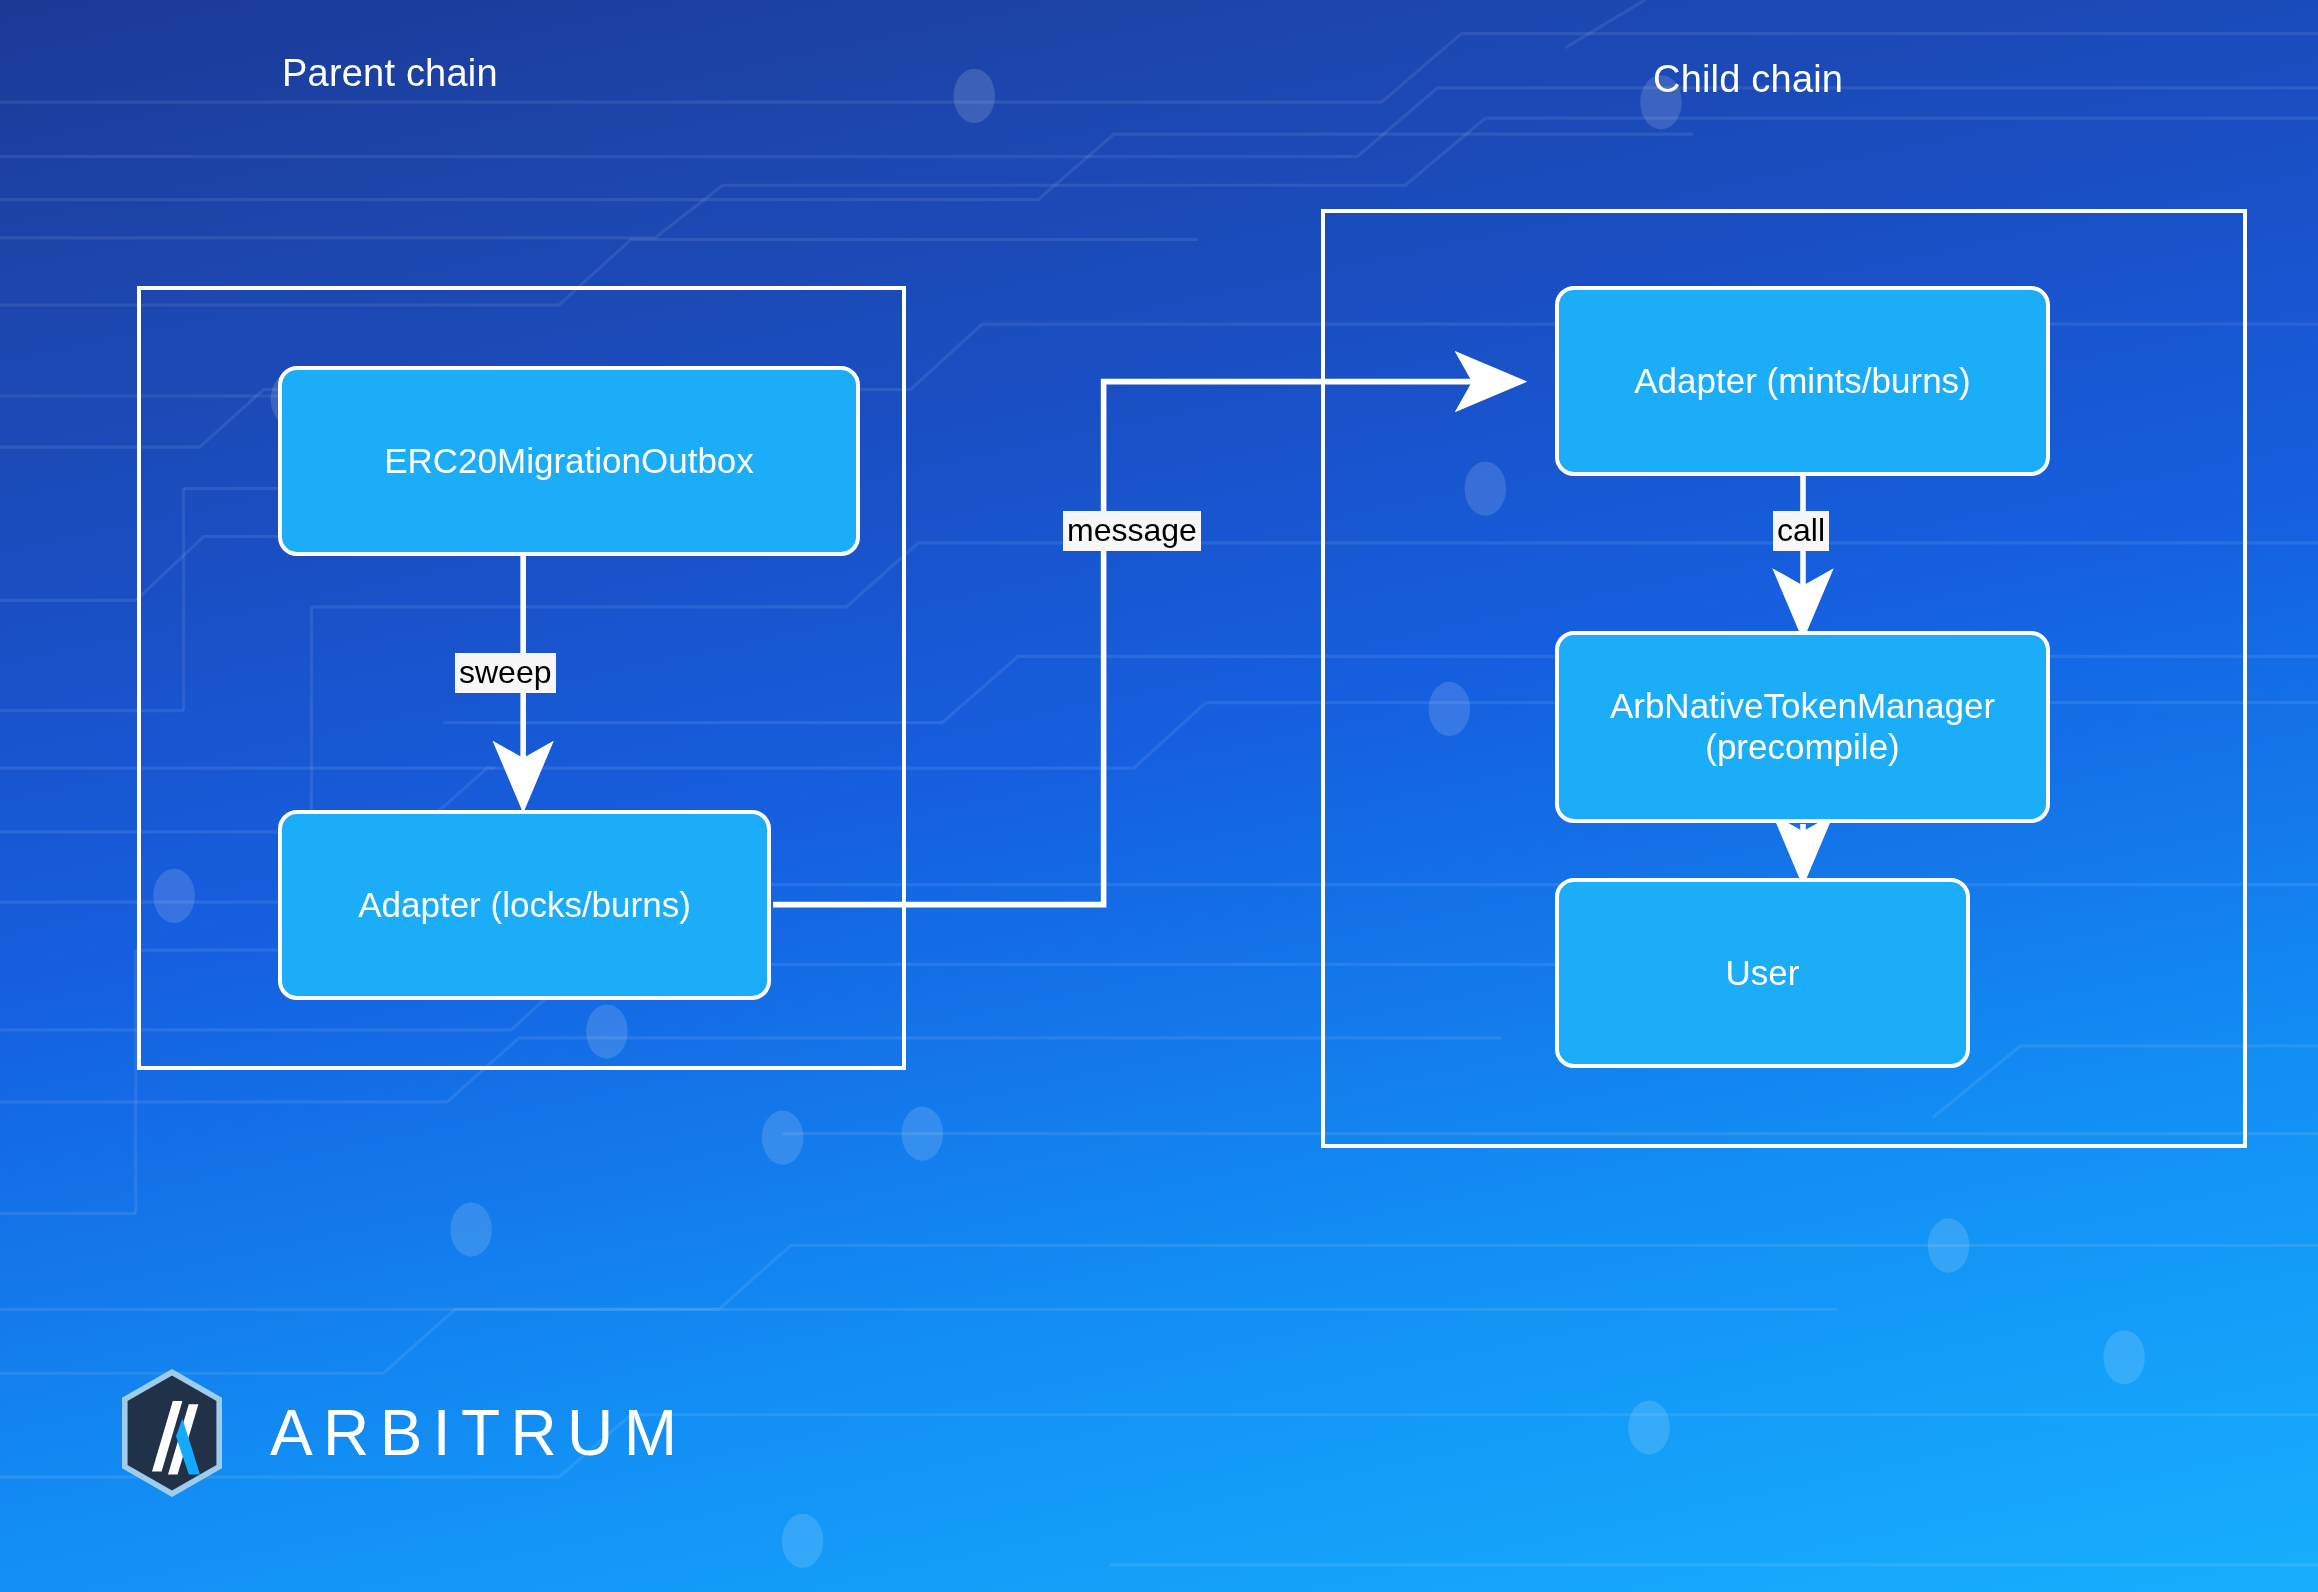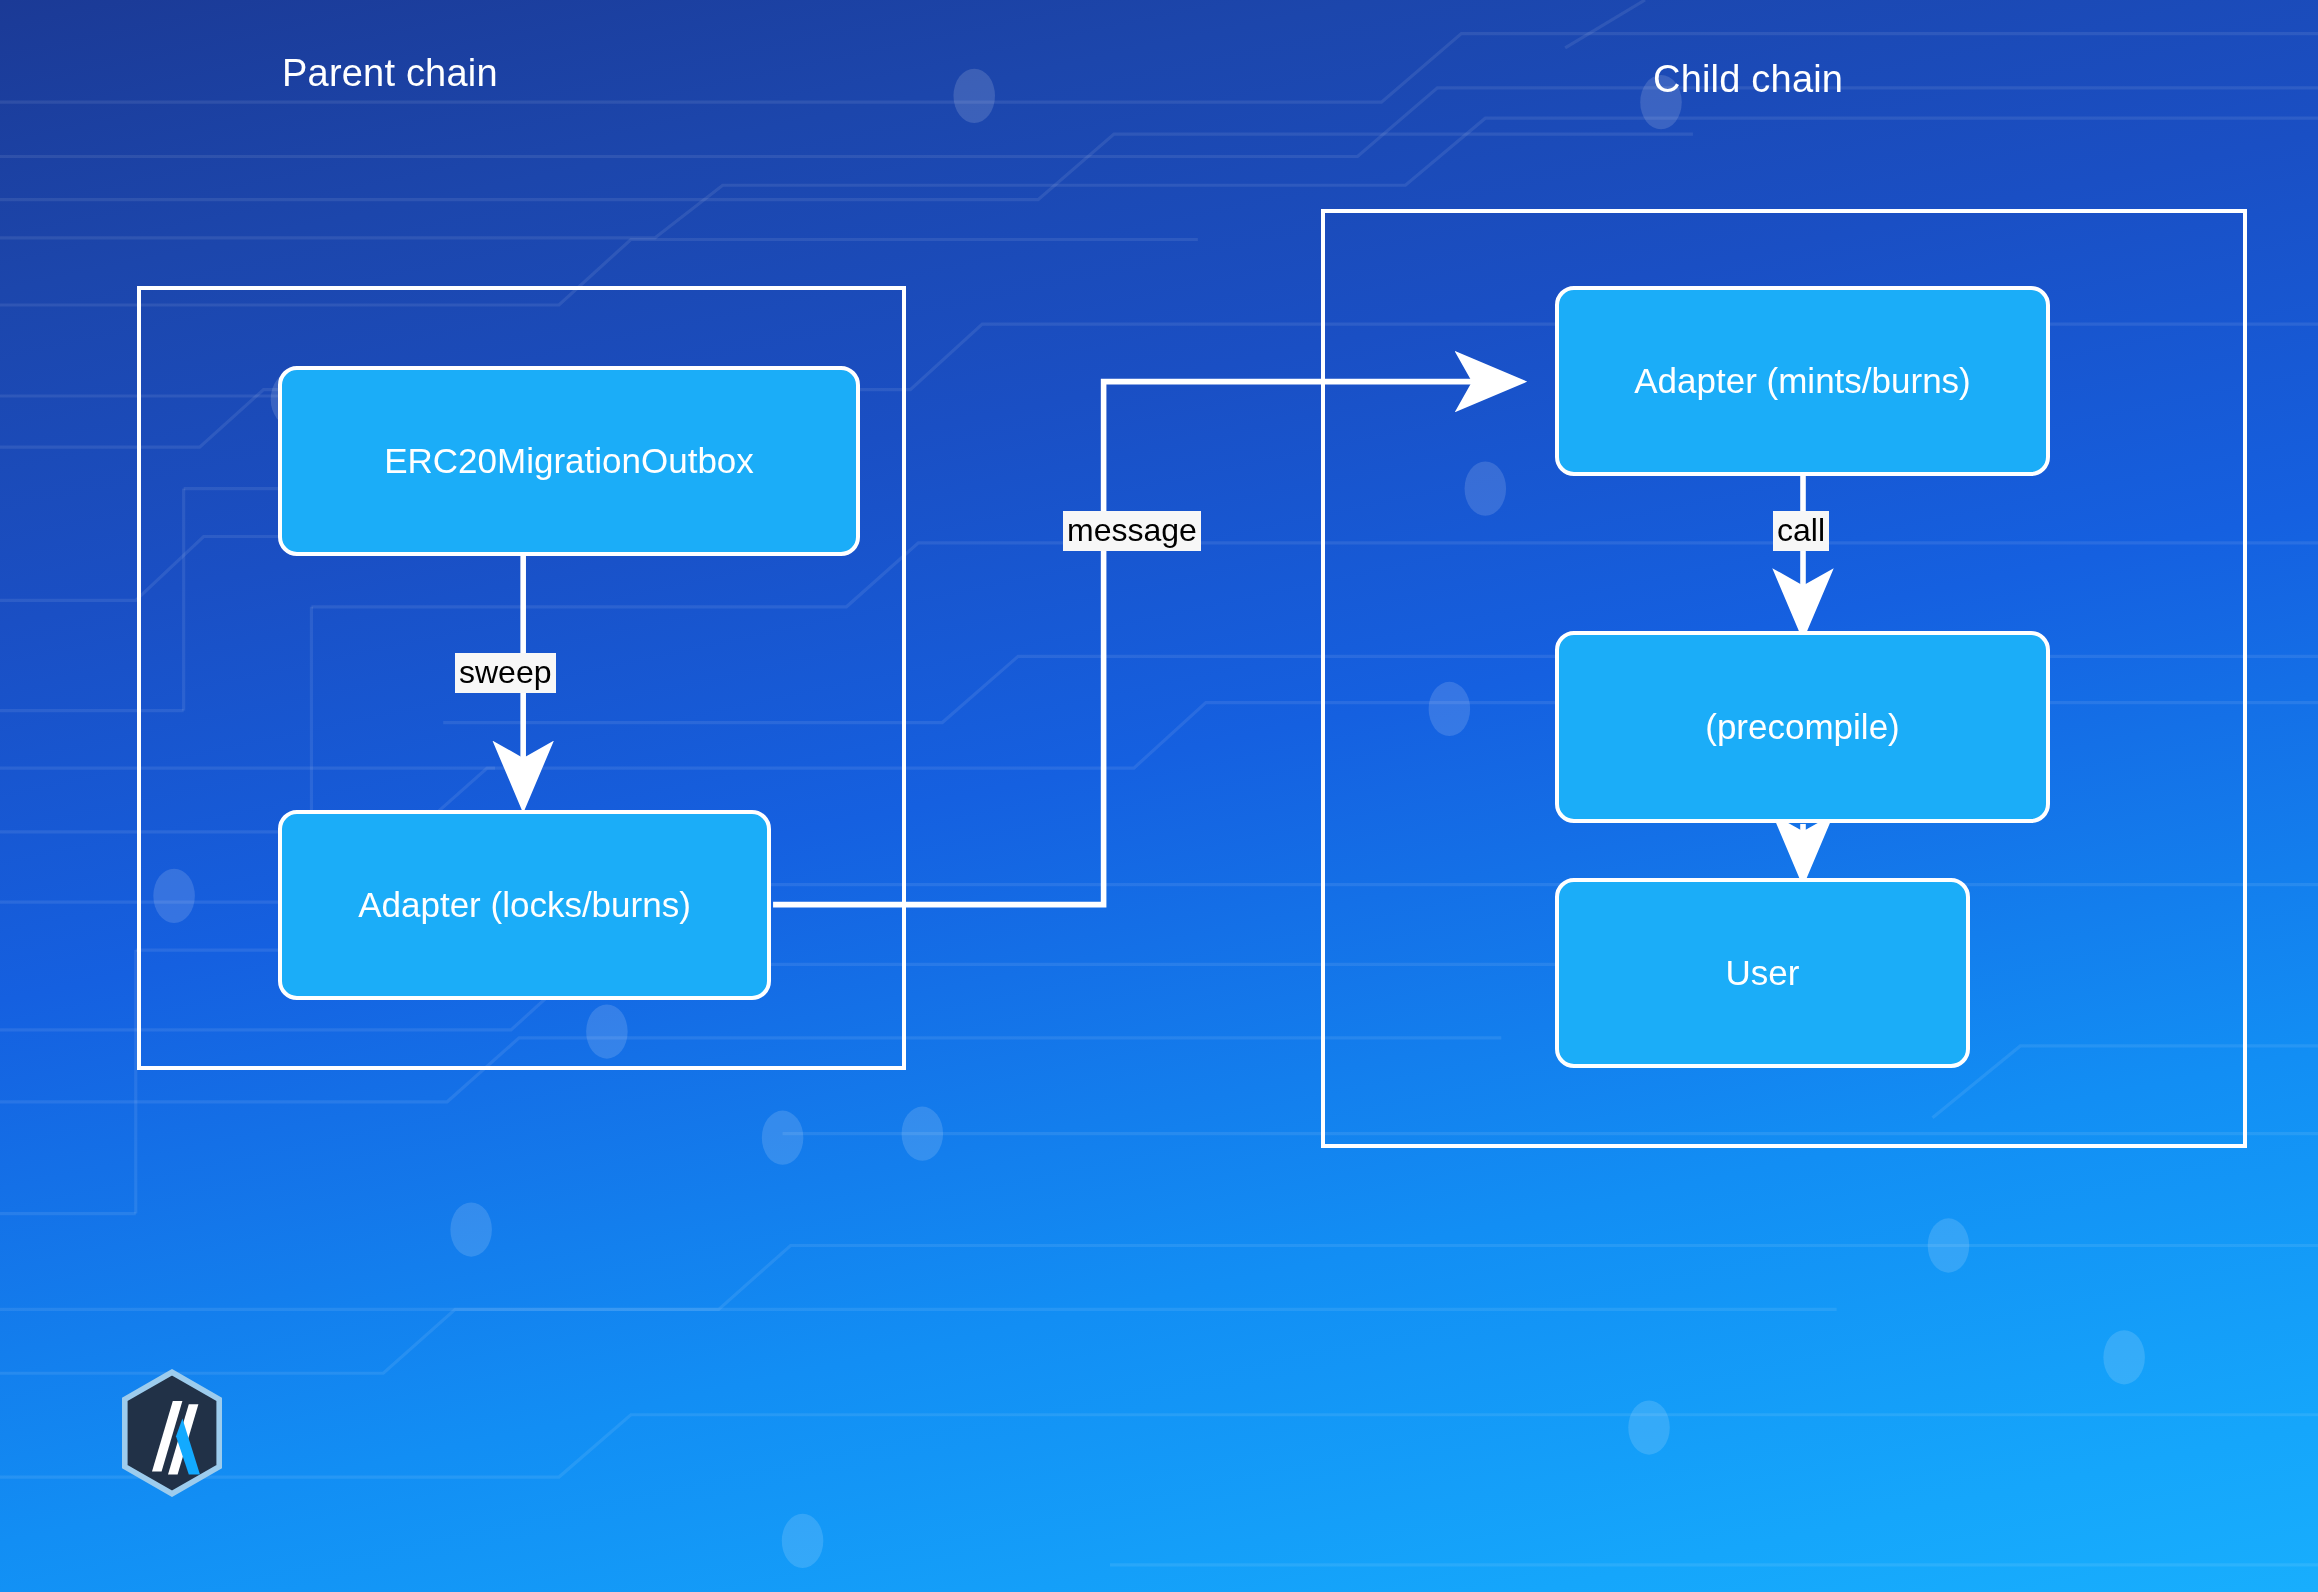--- a/index.html
+++ b/index.html
@@ -119,20 +119,21 @@
   <path d="M2258,1032 L2258,1098" stroke="#FFFFFF" stroke-width="7" fill="none" marker-end="url(#arrowhead)"></path>
 </svg>
 
 <div class="node" style="left:278px;top:366px;width:582px;height:190px;">ERC20MigrationOutbox</div>
 
 <div class="node" style="left:278px;top:810px;width:493px;height:190px;">Adapter (locks/burns)</div>
 
 <div class="node" style="left:1555px;top:286px;width:495px;height:190px;">Adapter (mints/burns)</div>
 
 <div class="node two-line" style="left:1555px;top:631px;width:495px;height:192px;flex-direction:column;">
+  <span style="display:block;">ArbNativeTokenManager</span>
   <span style="display:block;">(precompile)</span>
 </div>
 
 <div class="node" style="left:1555px;top:878px;width:415px;height:190px;">User</div>
 
 <div class="edge-label" style="left:455px;top:653px;">sweep</div>
 
 <div class="edge-label" style="left:1063px;top:511px;text-align:center;">message</div>
 
 <div class="edge-label" style="left:1773px;top:511px;">call</div>
@@ -141,14 +142,15 @@
   <div id="logo-mark">
     <svg viewBox="0 0 130 160" width="104" height="128">
       <polygon points="65,4 124,38 124,122 65,156 6,122 6,38" fill="#213147" stroke="#9DCCED" stroke-width="7"></polygon>
       <g fill="#FFFFFF">
         <polygon points="40,128 66,40 78,40 52,128"></polygon>
         <polygon points="60,132 86,44 98,44 72,132"></polygon>
       </g>
       <polygon points="78,62 100,132 86,132 70,84" fill="#12AAFF"></polygon>
     </svg>
   </div>
+  <div id="logo-word">ARBITRUM</div>
 </div>
 
 
 </body></html>

